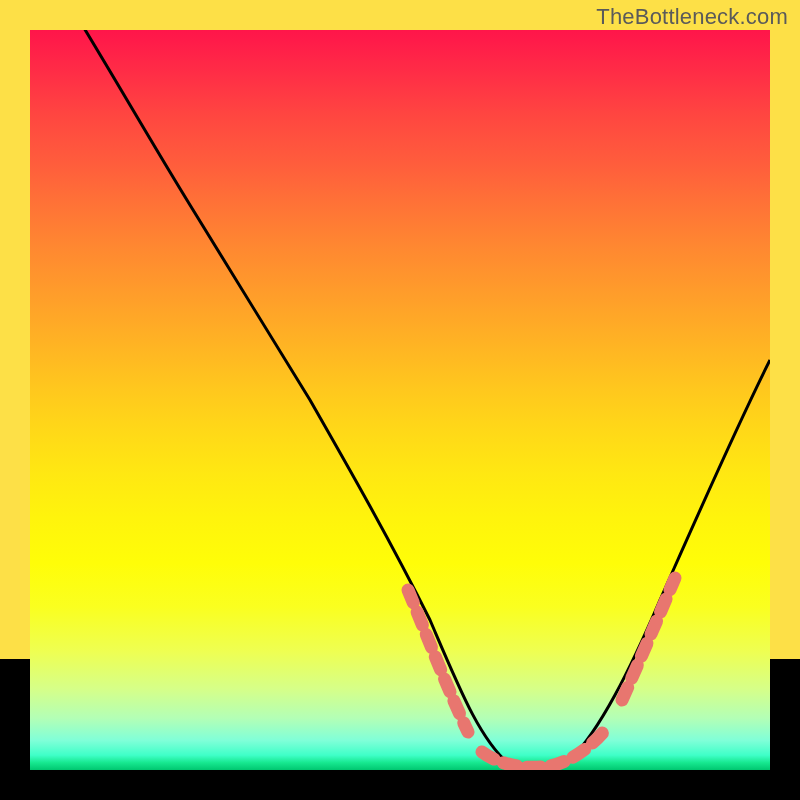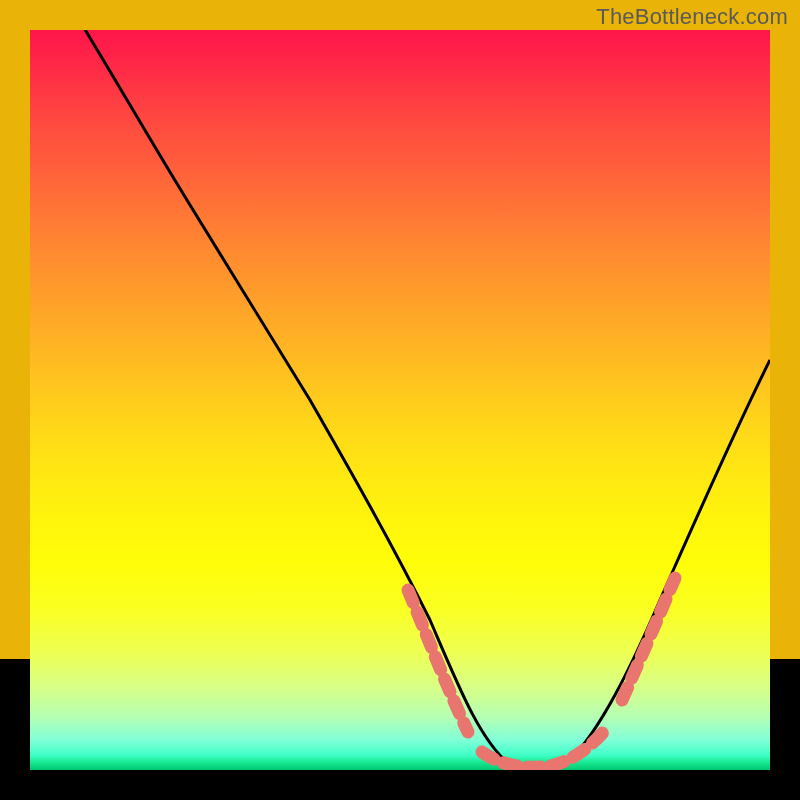--- a/index.html
+++ b/index.html
@@ -8,21 +8,21 @@
     width: 800px;
     height: 800px;
     background: #000;
     overflow: hidden;
     font-family: Arial, Helvetica, sans-serif;
   }
   .container {
     position: relative;
     width: 800px;
     height: 659px;
-    background: #eab308;
+    background: #fde047;
   }
   .plot-area {
     position: absolute;
     left: 30px;
     top: 30px;
     width: 740px;
     height: 740px;
     background: linear-gradient(to bottom,
       #ff154a 0%,
       #ff2e46 6%,

